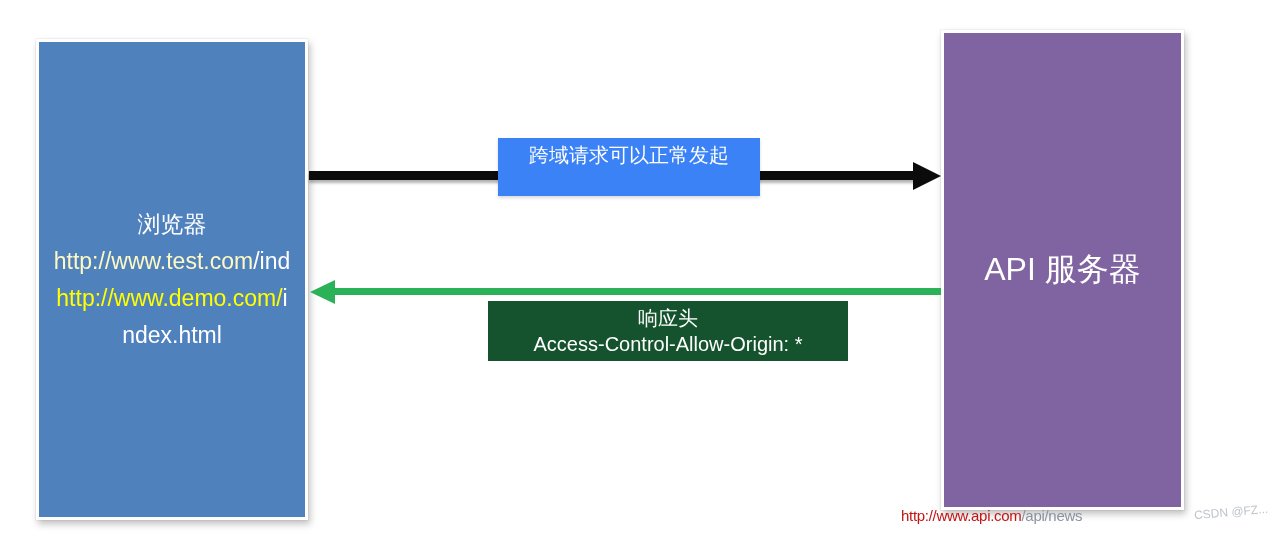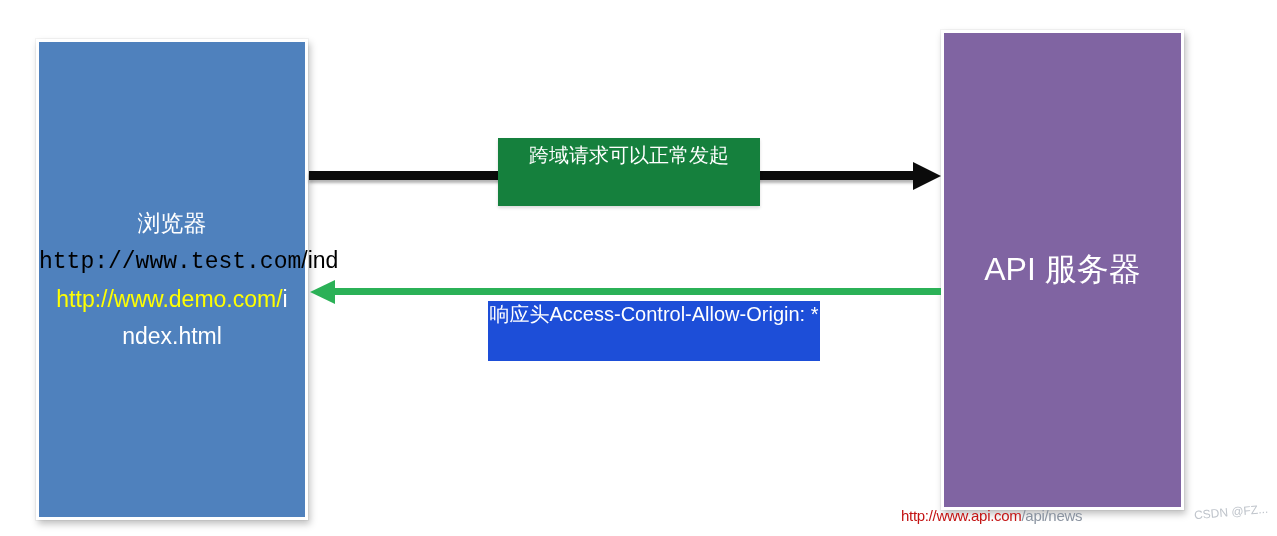--- a/index.html
+++ b/index.html
@@ -20,46 +20,46 @@
   
   .arrow-line{position:absolute;z-index:1;}
   .arrow-line.black{left:309px;top:171px;width:607px;height:9px;background:#0b0b0b;box-shadow:0 3px 3px rgba(0,0,0,0.30);}
   .arrow-head{position:absolute;width:0;height:0;z-index:1;}
   .arrow-head.right{left:913px;top:162px;border-top:14px solid transparent;border-bottom:14px solid transparent;border-left:28px solid #0b0b0b;}
   .arrow-line.green{left:332px;top:288px;width:609px;height:7px;background:#2BB157;}
   .arrow-head.left{left:310px;top:280px;border-top:12px solid transparent;border-bottom:12px solid transparent;border-right:25px solid #2BB157;}
   
   .label{position:absolute;color:#ffffff;text-align:center;z-index:3;}
   .label.cyan{
-    left:498px;top:138px;width:262px;height:68px;background:#15803d;
+    left:498px;top:138px;width:262px;height:58px;background:#3b82f6;
     display:flex;justify-content:center;align-items:flex-start;padding-top:0;
     font-size:20px;line-height:34px;box-shadow:0 2px 3px rgba(0,0,0,0.15);
   }
   .label.greenbox{
-    left:488px;top:301px;width:332px;height:60px;background:#1d4ed8;
-    display:flex;flex-direction:row;justify-content:center;
+    left:488px;top:301px;width:360px;height:60px;background:#14532d;
+    display:flex;flex-direction:column;justify-content:center;
     font-size:20px;line-height:26px;
   }
   
   .api-url{position:absolute;left:901px;top:507px;font-size:15px;white-space:nowrap;z-index:2;letter-spacing:-0.3px;}
   
   .watermark{
     position:absolute;left:1194px;top:505px;font-size:12px;color:#bfc4cb;
     transform:rotate(-5deg);white-space:nowrap;z-index:4;
   }
 </style>
 </head>
 <body>
 
 <div class="stage">
 
   <div class="box browser">
     <div class="box-text">
         <div class="tline"><span style="color: rgb(255, 255, 255);">浏览器</span></div>
-        <div class="tline"><span style="color: #000000; font-family: Liberation Mono, monospace;">http://www.test.com</span><span style="color: #000000;">/ind</span></div>
+        <div class="tline"><span style="color: #fef9c3;">http://www.test.com</span><span style="color: #ffffff;">/ind</span></div>
         <div class="tline"><span style="color: rgb(255, 255, 0); text-align: right;">http://www.demo.com/</span><span style="color: rgb(255, 255, 255);">i</span></div>
         <div class="tline"><span style="color: rgb(255, 255, 255);">ndex.html</span></div>
       </div>
   </div>
 
   <div class="arrow-line black"></div>
   <div class="arrow-head right"></div>
 
   <div class="label cyan">
     <span>跨域请求可以正常发起</span>

